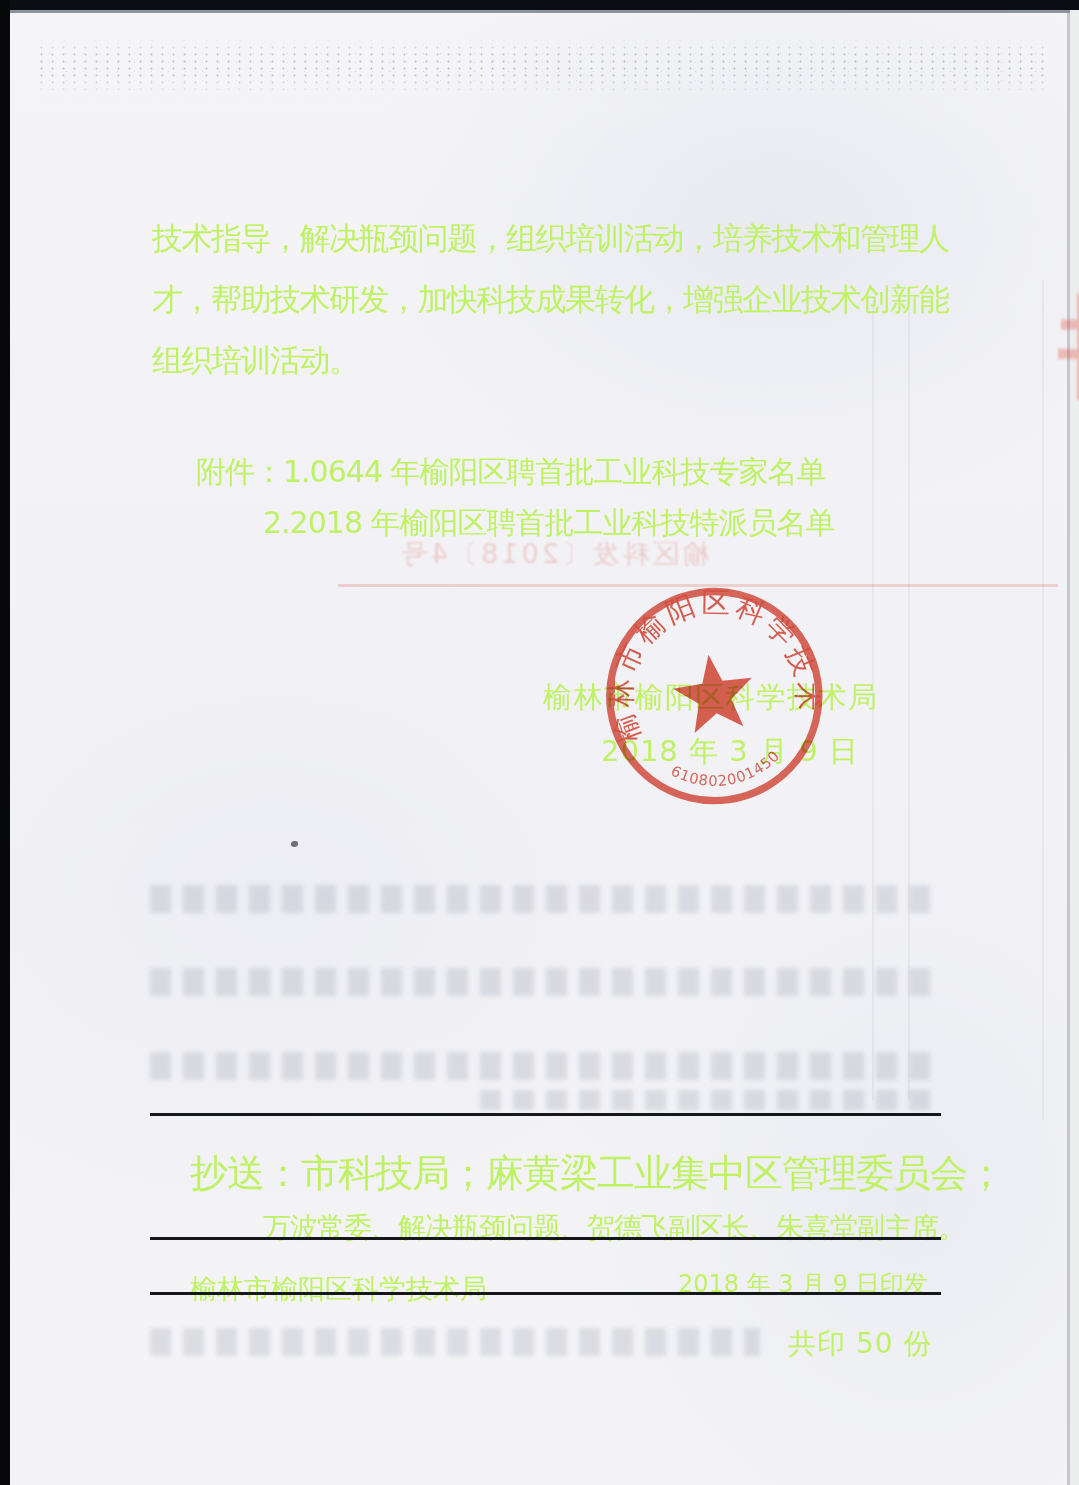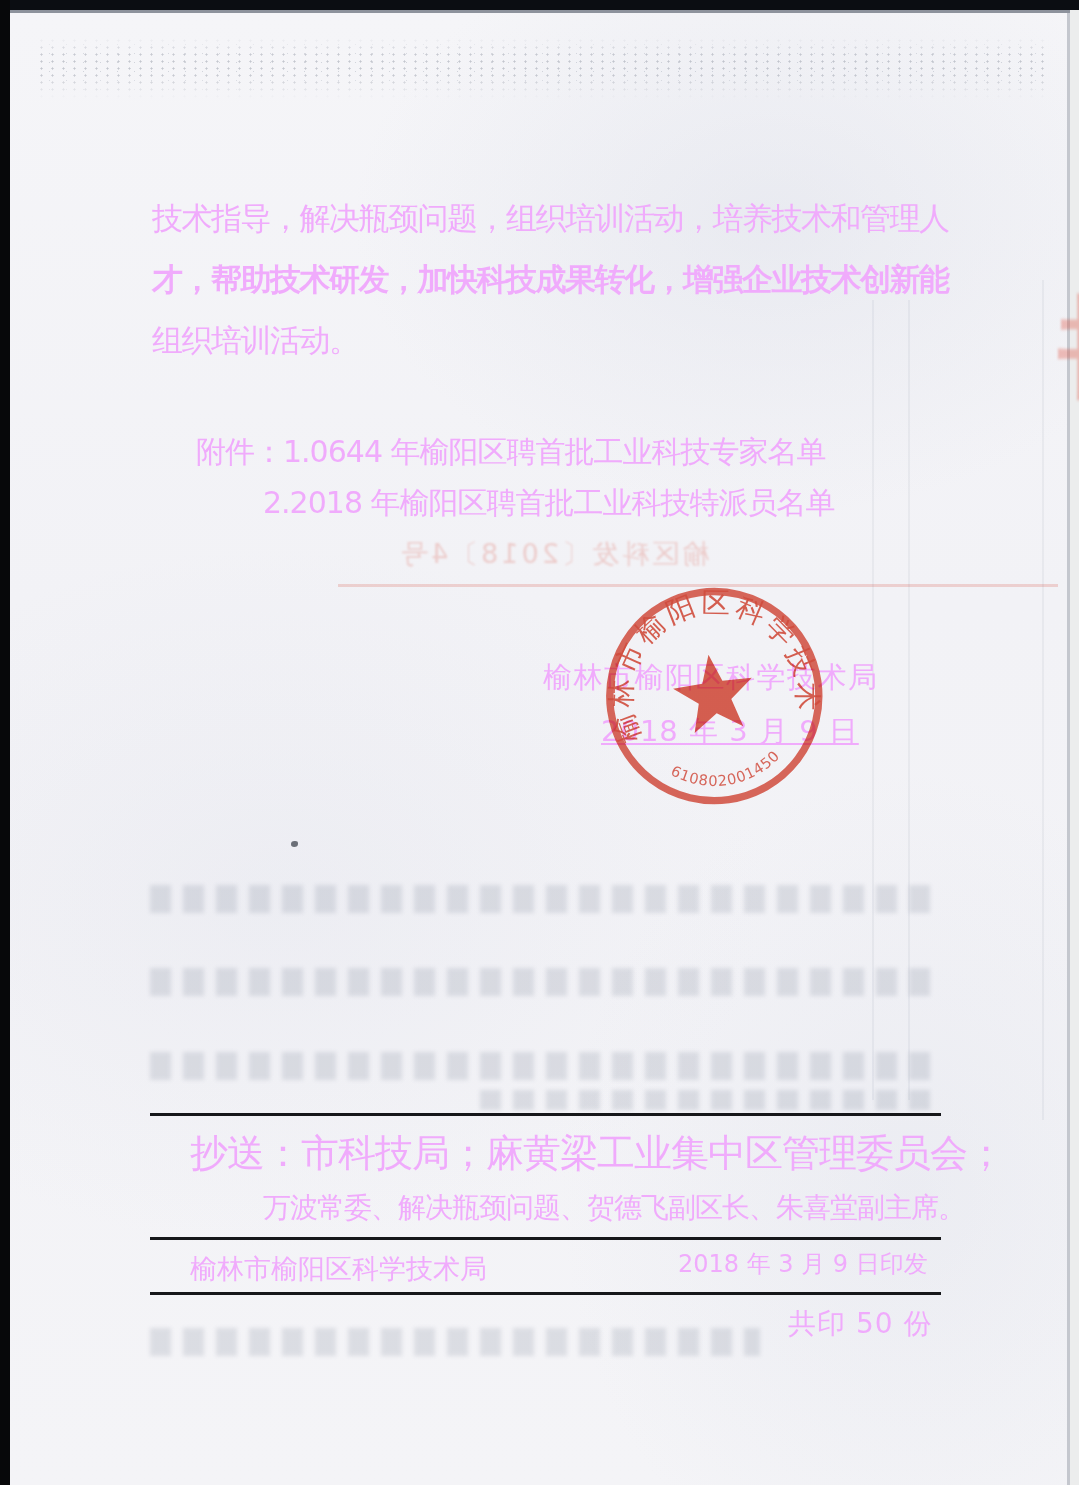--- a/index.html
+++ b/index.html
@@ -26,25 +26,25 @@
     position:absolute;left:26px;top:24px;width:1010px;height:62px;opacity:.45;
     background-image:radial-gradient(circle,#8b919e 0.9px,transparent 1.2px),
                      radial-gradient(circle,#a7adba 0.7px,transparent 1px);
     background-size:11px 7px,17px 9px;background-position:0 0,5px 3px;
     -webkit-mask-image:linear-gradient(180deg,transparent 0,#000 30%,#000 60%,transparent 100%);
             mask-image:linear-gradient(180deg,transparent 0,#000 30%,#000 60%,transparent 100%);
   }
   .speck{position:absolute;left:291px;top:841px;width:7px;height:6px;background:#4a4f57;border-radius:50% 40% 55% 45%;opacity:.8;}
 
   
-  .cn{color:#f0abfc;white-space:nowrap;}
+  .cn{color:#bef264;white-space:nowrap;margin-top:20px;}
   .body-line{position:absolute;left:152px;font-size:31px;letter-spacing:-1.5px;}
   .attach-line{position:absolute;font-size:30px;letter-spacing:-1px;}
   .sig-org{position:absolute;left:543px;top:658px;font-size:29px;letter-spacing:1.5px;}
-  .sig-date{position:absolute;left:601px;top:712px;font-size:29px;letter-spacing:1px;text-decoration:underline;}
+  .sig-date{position:absolute;left:601px;top:712px;font-size:29px;letter-spacing:1px;}
 
   .footer-rule{position:absolute;left:150px;width:791px;height:3px;background:#16171a;}
   .cc1{position:absolute;left:190px;top:1128px;font-size:38px;letter-spacing:-1px;}
   .cc2{position:absolute;left:263px;top:1189px;font-size:28px;letter-spacing:-1px;}
   .issuer{position:absolute;left:190px;top:1251px;font-size:27px;letter-spacing:0;}
   .printdate{position:absolute;left:678px;top:1248px;font-size:24px;letter-spacing:0;}
   .copies{position:absolute;left:788px;top:1305px;font-size:28px;letter-spacing:1px;}
 
   
   .ghost-red-header{
@@ -85,21 +85,21 @@
 <div class="ghost-band" style="left:150px;top:885px;width:790px;"></div>
 <div class="ghost-band" style="left:150px;top:968px;width:790px;"></div>
 <div class="ghost-band" style="left:150px;top:1052px;width:790px;"></div>
 <div class="ghost-band" style="left:480px;top:1090px;width:460px;height:20px;"></div>
 <div class="ghost-band" style="left:150px;top:1328px;width:610px;"></div>
 <div class="ghost-vline" style="left:872px;top:300px;height:800px;"></div>
 <div class="ghost-vline" style="left:908px;top:300px;height:800px;"></div>
 <div class="ghost-vline" style="left:1042px;top:280px;height:840px;"></div>
 
 <div class="cn body-line" style="top:198px;">技术指导，解决瓶颈问题，组织培训活动，培养技术和管理人</div>
-<div class="cn body-line" style="top:259px;font-weight:bold;">才，帮助技术研发，加快科技成果转化，增强企业技术创新能</div>
+<div class="cn body-line" style="top:259px;">才，帮助技术研发，加快科技成果转化，增强企业技术创新能</div>
 <div class="cn body-line" style="top:320px;">组织培训活动。</div>
 
 <div class="cn attach-line" style="left:196px;top:432px;">附件：1.0644 年榆阳区聘首批工业科技专家名单</div>
 <div class="cn attach-line" style="left:263px;top:483px;text-align:center;">2.2018 年榆阳区聘首批工业科技特派员名单</div>
 
 <div class="cn sig-org">榆林市榆阳区科学技术局</div>
 <div class="cn sig-date">2018 年 3 月 9 日</div>
 
 <svg class="seal" viewBox="0 0 220 220">
   <circle cx="110" cy="112" r="100" fill="none" stroke="#d9412f" stroke-width="7" stroke-opacity="0.85"></circle>

